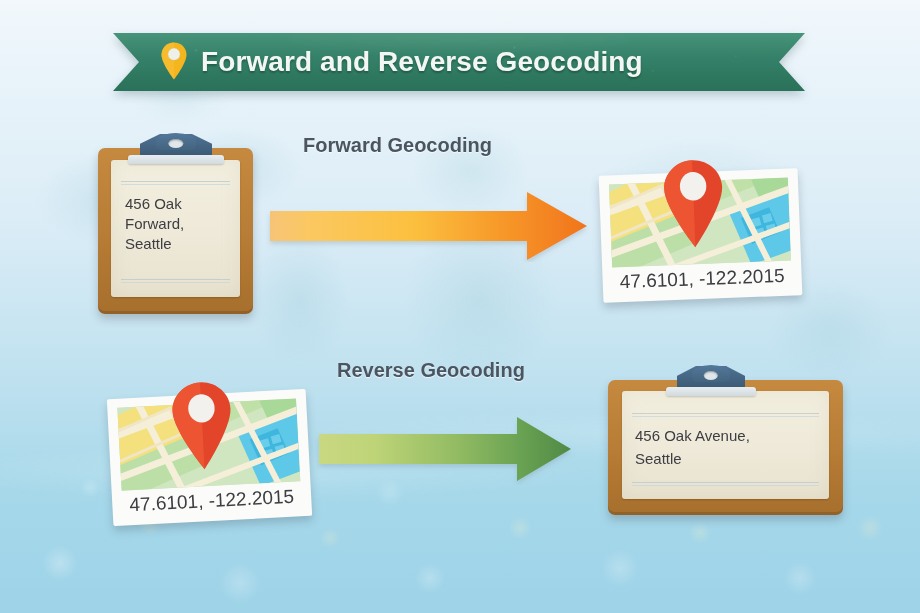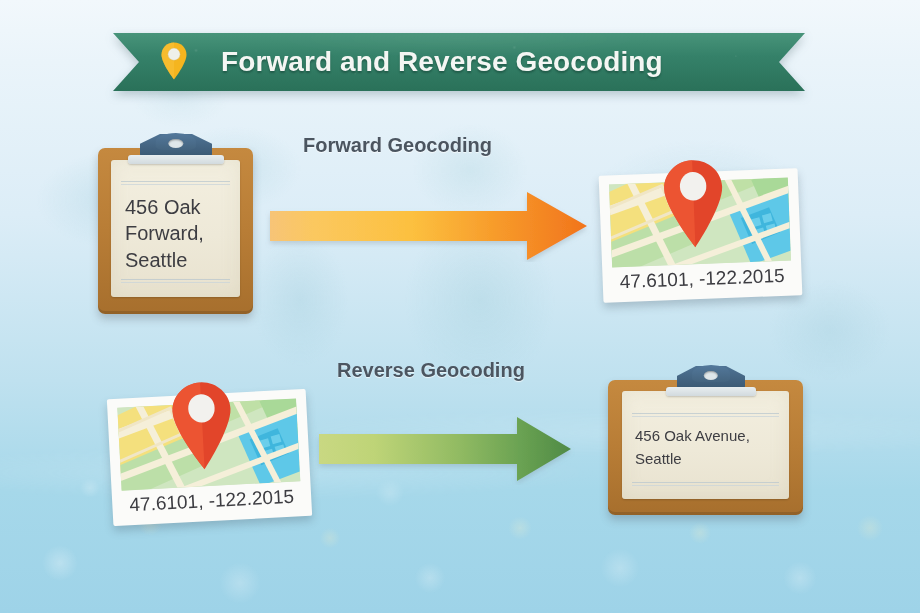--- a/index.html
+++ b/index.html
@@ -63,21 +63,21 @@
       radial-gradient(circle 3px at 58% 25%, rgba(255,255,255,.4), transparent 70%),
       radial-gradient(circle 2px at 78% 65%, rgba(255,255,255,.45), transparent 70%),
       radial-gradient(circle 2px at 90% 40%, rgba(255,255,255,.4), transparent 70%),
       radial-gradient(ellipse 300px 30px at 50% 10%, rgba(255,255,255,.18), transparent 70%);
   }
   .banner-content{position:absolute;inset:0;display:flex;align-items:center;padding-left:46px;}
   .banner-pin{width:30px;height:40px;flex:0 0 auto;margin-right:12px;margin-top:-2px;}
   .banner-title{
     color:#f4f6f3;font-size:28px;font-weight:bold;letter-spacing:.1px;
     text-shadow:0 2px 2px rgba(15,55,45,.45);
-    font-family:"Liberation Sans", sans-serif;white-space:nowrap;margin-left:20px;
+    font-family:"Liberation Sans", sans-serif;white-space:nowrap;
   }
 
   
   .sec-label{
     position:absolute;color:#4b5560;font-size:20px;font-weight:bold;
     text-shadow:0 1px 1px rgba(255,255,255,.7);white-space:nowrap;
   }
   #lbl-forward{left:303px;top:134px;}
   #lbl-reverse{left:337px;top:359px;}
 
@@ -163,21 +163,21 @@
   <div class="sec-label" id="lbl-forward">Forward Geocoding</div>
   <div class="sec-label" id="lbl-reverse">Reverse Geocoding</div>
 
   <div class="clipboard" style="left:98px;top:148px;width:155px;height:166px;">
     <div class="cb-board"></div>
     <div class="cb-paper" style="left:13px;top:12px;right:13px;bottom:17px;">
       <div class="cb-rule" style="left:10px;right:10px;top:21px;"></div>
       <div class="cb-rule d" style="left:10px;right:10px;top:24px;"></div>
       <div class="cb-rule" style="left:10px;right:10px;bottom:17px;"></div>
       <div class="cb-rule d" style="left:10px;right:10px;bottom:14px;"></div>
-      <div class="cb-text" style="left:14px;top:34px;font-size:20px;">
+      <div class="cb-text" style="left:14px;top:34px;font-size:15px;">
         <div>456 Oak</div>
         <div>Forward,</div>
         <div>Seattle</div>
       </div>
     </div>
     <div class="cb-clip" style="left:30px;top:-14px;width:96px;height:30px;">
       <div class="cb-clip-body"></div>
       <div class="cb-clip-lobe"></div>
       <div class="cb-clip-hole"></div>
       <div class="cb-clip-bar"></div>
@@ -281,21 +281,21 @@
         <stop offset="80%" stop-color="#6aa252"></stop>
         <stop offset="100%" stop-color="#4f8a46"></stop>
       </linearGradient>
       <filter id="shGreen" x="-20%" y="-40%" width="150%" height="200%">
         <feDropShadow dx="0" dy="3" stdDeviation="2.5" flood-color="#7a8a95" flood-opacity=".28"></feDropShadow>
       </filter>
     </defs>
     <path d="M4 19 L202 19 L202 2 L256 34 L202 66 L202 49 L4 49 Z" fill="url(#gradGreen)" filter="url(#shGreen)"></path>
   </svg>
 
-  <div class="clipboard" style="left:608px;top:380px;width:195px;height:135px;">
+  <div class="clipboard" style="left:608px;top:380px;width:195px;height:135px;padding-left:40px;">
     <div class="cb-board"></div>
     <div class="cb-paper" style="left:14px;top:11px;right:14px;bottom:16px;">
       <div class="cb-rule" style="left:10px;right:10px;top:22px;"></div>
       <div class="cb-rule d" style="left:10px;right:10px;top:25px;"></div>
       <div class="cb-rule" style="left:10px;right:10px;bottom:16px;"></div>
       <div class="cb-rule d" style="left:10px;right:10px;bottom:13px;"></div>
       <div class="cb-text" style="left:13px;top:33px;font-size:15px;line-height:1.55;">
         <div>456 Oak Avenue,</div>
         <div>Seattle</div>
       </div>

